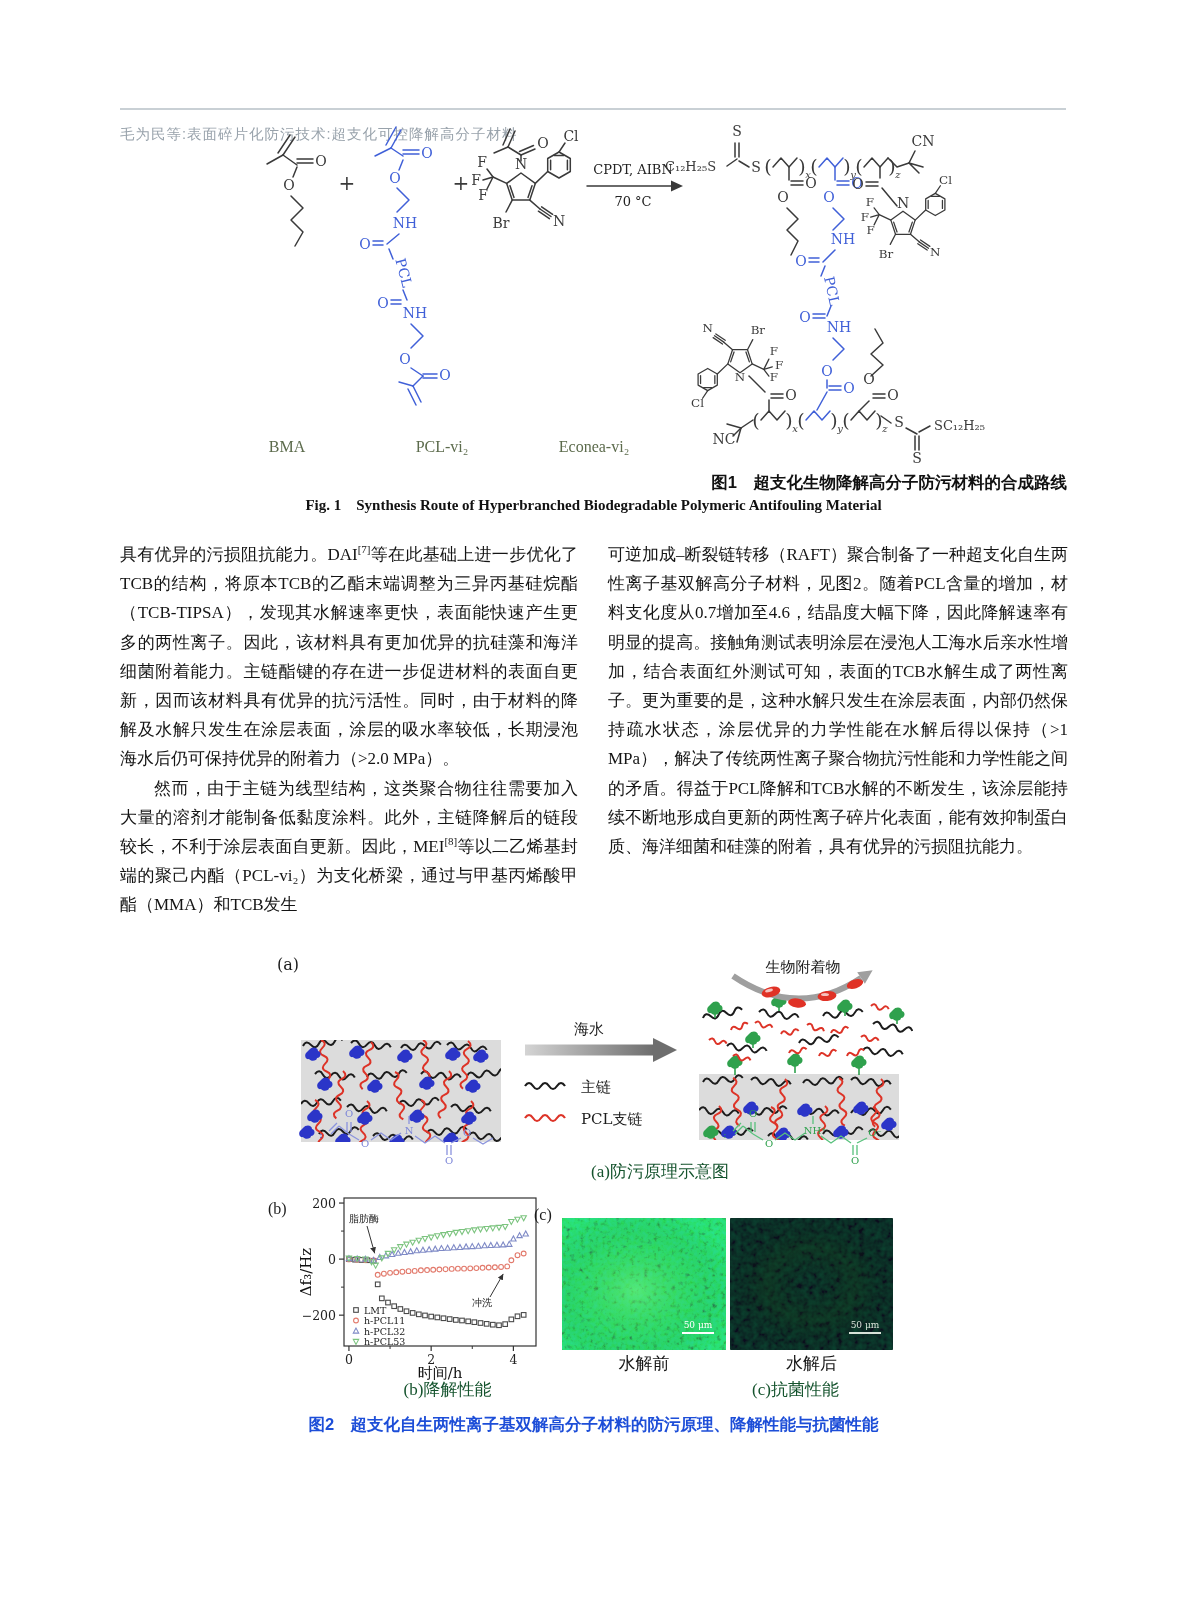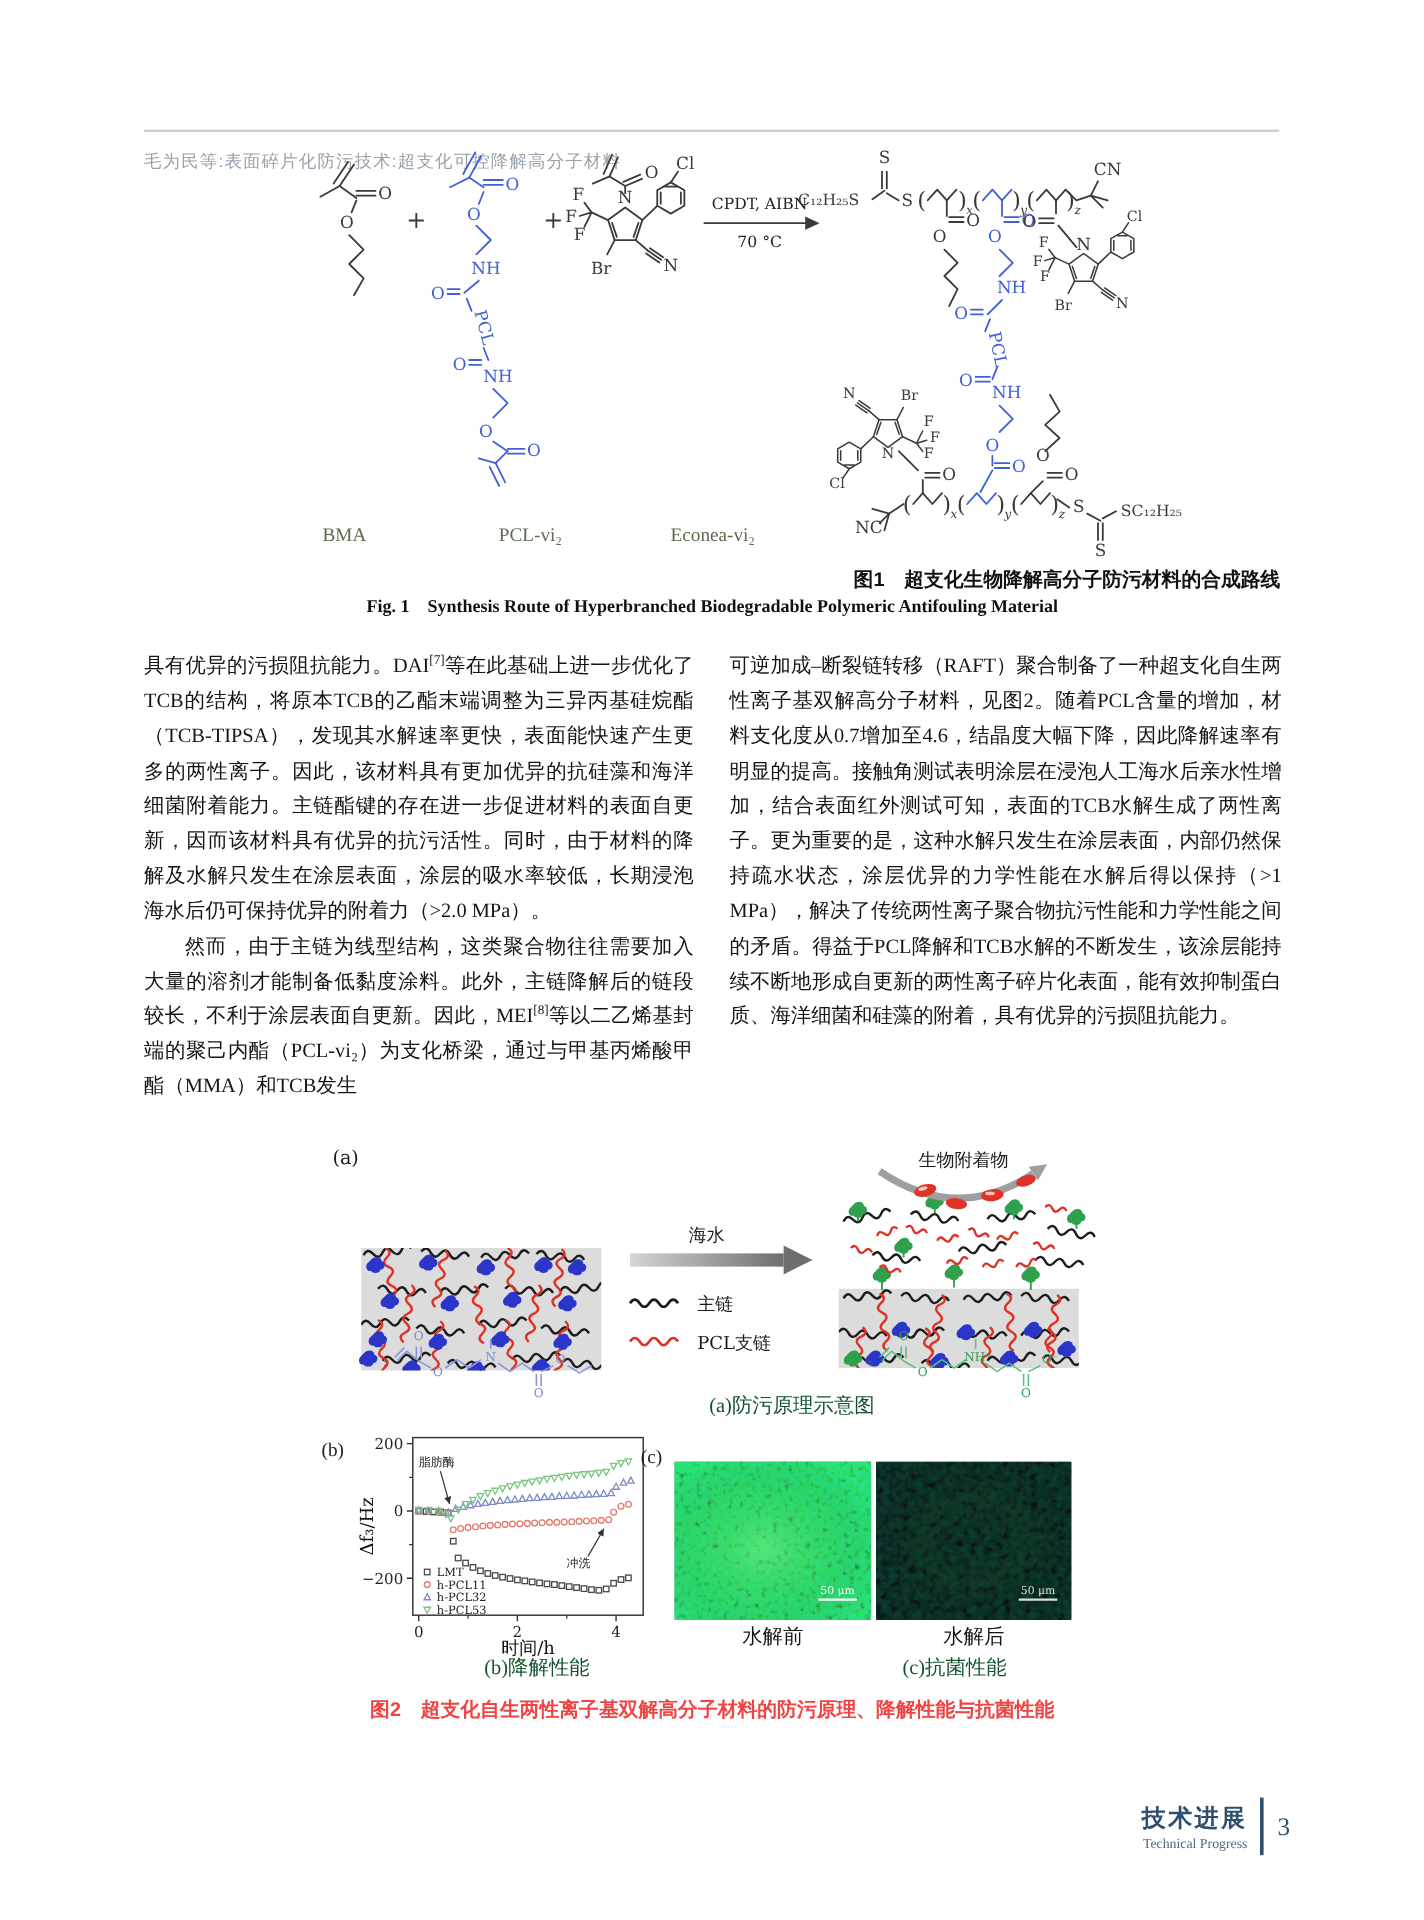--- a/index.html
+++ b/index.html
@@ -42,21 +42,21 @@
   .green-cap{text-align:center;font-size:17px;color:#14532d;}
   .chart-svg{left:298px;top:1192px;}
   .tick{font:12.5px "DejaVu Serif","Liberation Serif",serif;fill:#222;}
   .xlab{font:15px "DejaVu Serif","Liberation Serif",serif;fill:#111;}
   .leg{font:9.5px "DejaVu Serif",serif;fill:#222;}
   .ann{font:10px "DejaVu Serif",serif;fill:#222;text-anchor:middle;}
   .fluor{border-radius:1px;}
   .img-label{top:1352px;text-align:center;font-size:17px;color:#141414;}
   
   .fig2cap-cn{left:120px;top:1414px;width:947px;text-align:center;
-    font-family:"Liberation Sans","DejaVu Sans",sans-serif;font-weight:700;font-size:16.5px;color:#ef4444;}
+    font-family:"Liberation Sans","DejaVu Sans",sans-serif;font-weight:700;font-size:16.5px;color:#1d4ed8;}
   .fig2cap-en1{left:120px;top:1440px;width:947px;text-align:center;font-weight:700;font-size:15px;color:#111;}
   .fig2cap-en2{left:120px;top:1462px;width:947px;text-align:center;font-weight:700;font-size:15px;color:#111;}
   
   .footer{left:860px;top:1498px;width:215px;display:flex;align-items:center;justify-content:flex-end;gap:10px;}
   .f-labels{text-align:right;}
   .f-cn{font-family:"Liberation Sans","DejaVu Sans",sans-serif;font-weight:700;font-size:20px;color:#2f4f6e;letter-spacing:2px;}
   .f-en{font-size:11.5px;color:#4a6a88;margin-top:2px;}
   .f-bar{width:3px;height:48px;background:#2f4f6e;}
   .f-num{font-size:21px;color:#2f4f6e;padding-left:2px;}
 </style>
@@ -678,22 +678,14 @@
     <line x1="119" y1="115" x2="151" y2="115" stroke="#d8e2d8" stroke-width="2"></line>
     <text x="135" y="110" text-anchor="middle" font-size="9" fill="#d8e2d8" font-family="'DejaVu Serif',serif">50 μm</text>
   </svg>
 
   <div class="abs img-label" style="left:562px;width:164px;">水解前</div>
   <div class="abs img-label" style="left:730px;width:163px;">水解后</div>
   <div class="abs green-cap" style="left:683px;top:1378px;width:225px;">(c)抗菌性能</div>
 
   <div class="abs fig2cap-cn">图2　超支化自生两性离子基双解高分子材料的防污原理、降解性能与抗菌性能</div>
 
-  <div class="abs footer">
-    <div class="f-labels">
-      <div class="f-cn">技术进展</div>
-      <div class="f-en">Technical Progress</div>
-    </div>
-    <div class="f-bar"></div>
-    <div class="f-num">3</div>
-  </div>
 
 </div>
 
 </body></html>

